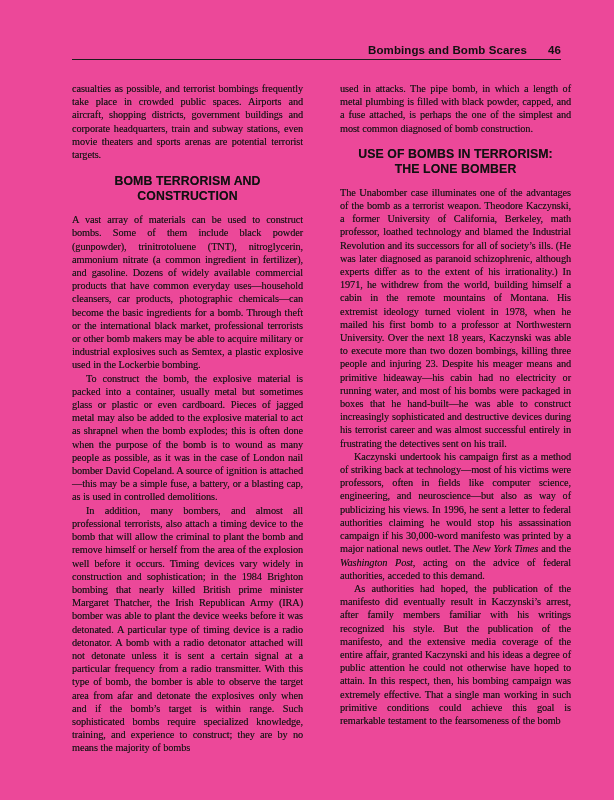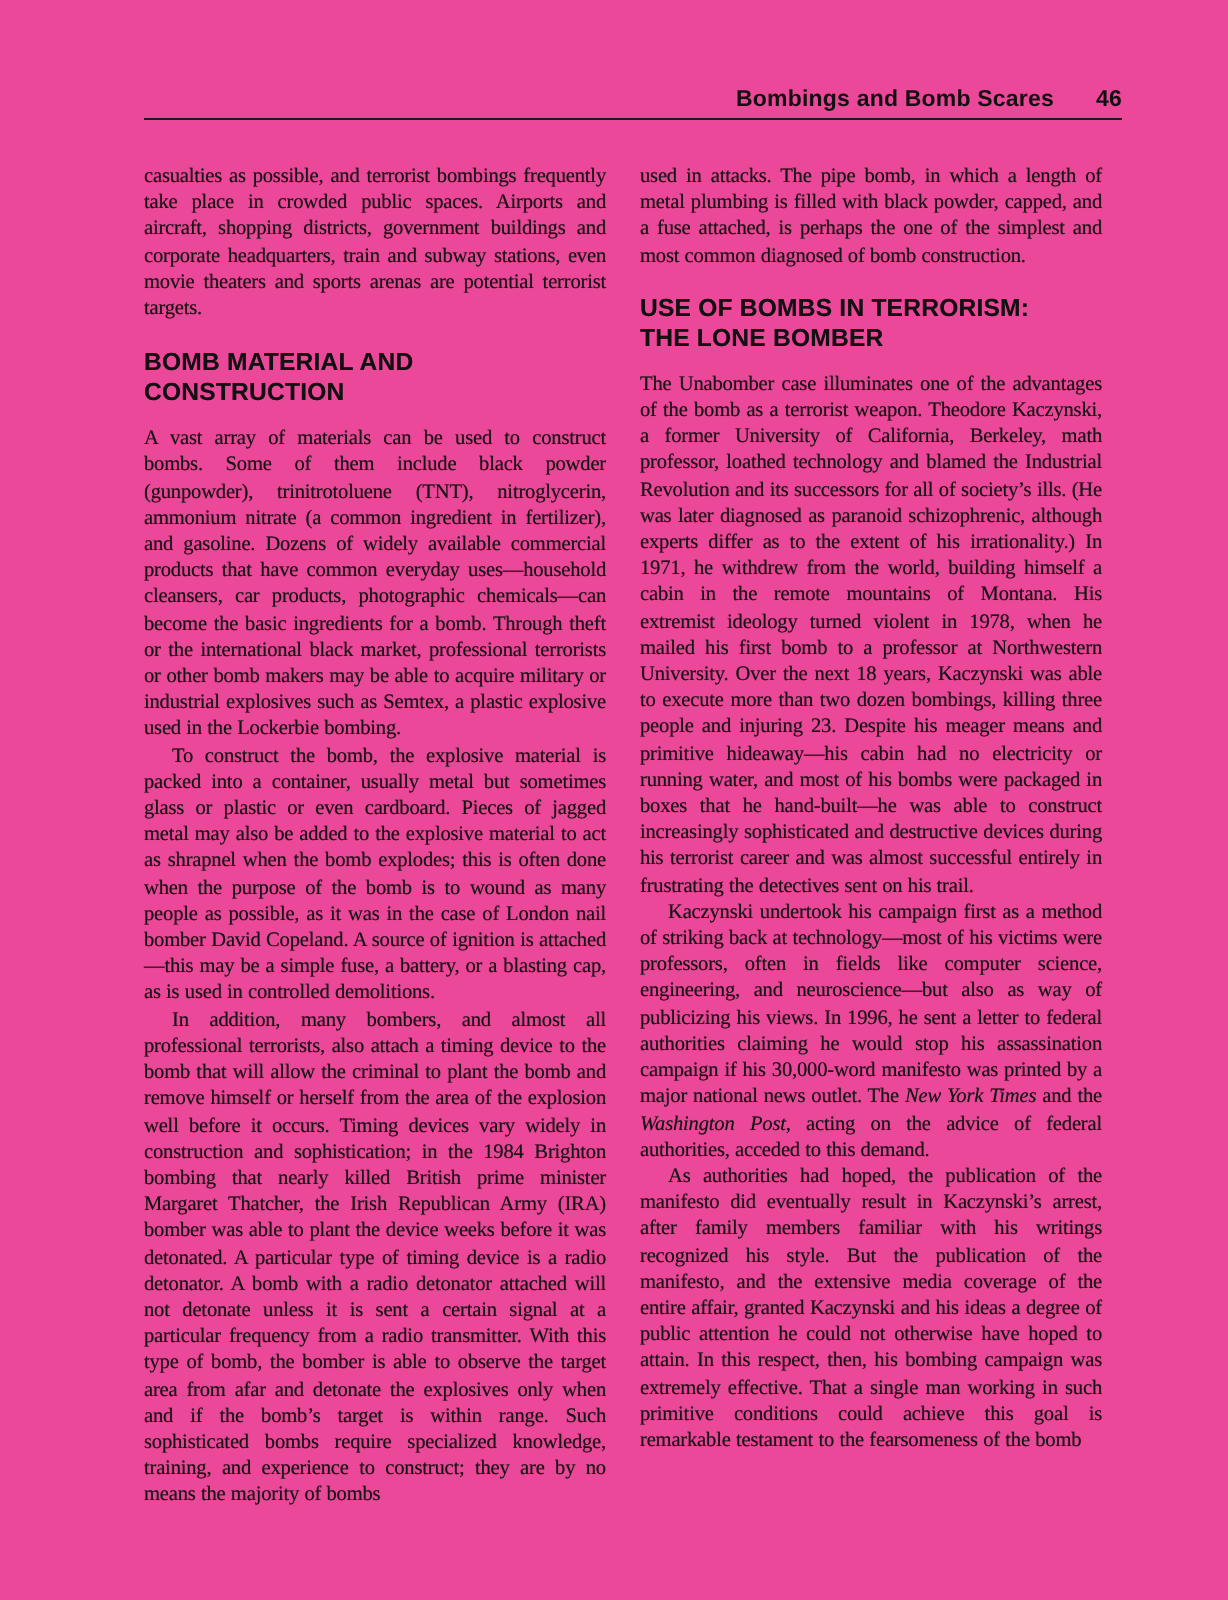--- a/index.html
+++ b/index.html
@@ -33,21 +33,21 @@
   }
   .running-head { margin-right: 18px; }
   .page-number { min-width: 16px; text-align: right; }
   .header-rule {
     border: none;
     border-top: 1.6px solid #1c1c1c;
     margin: 3px 0 0 0;
   }
   .columns {
     display: flex;
-    gap: 17px;
+    gap: 37px;
     margin-top: 22px;
   }
   .col {
     width: 231px;
     flex: 0 0 231px;
   }
   .col p {
     margin: 0;
     font-size: 10.3px;
     line-height: 13.2px;
@@ -59,20 +59,21 @@
   .col p.indent { text-indent: 14px; }
   .section-heading {
     margin: 12px 0 9px 0;
     font-family: "Liberation Sans", "DejaVu Sans", sans-serif;
     font-weight: bold;
     font-size: 12.3px;
     line-height: 15px;
     letter-spacing: 0.1px;
     color: #111111;
     text-shadow: 0 0 0.3px rgba(10,10,10,0.5);
+    text-align: center;
   }
   .section-heading.first { margin-top: 13px; }
   em { font-style: italic; }
 </style>
 </head>
 <body>
 
 <div class="page">
 
   <header class="page-header">
@@ -80,21 +81,21 @@
       <span class="running-head">Bombings and Bomb Scares</span>
       <span class="page-number">46</span>
     </div>
     <hr class="header-rule">
   </header>
 
   <div class="columns">
 
     <div class="col">
       <p>casualties as possible, and terrorist bombings frequently take place in crowded public spaces. Airports and aircraft, shopping districts, government buildings and corporate headquarters, train and subway stations, even movie theaters and sports arenas are potential terrorist targets.</p>
-      <h2 class="section-heading first">BOMB MATERIAL AND CONSTRUCTION</h2>
+      <h2 class="section-heading first">BOMB TERRORISM AND CONSTRUCTION</h2>
       <p>A vast array of materials can be used to construct bombs. Some of them include black powder (gunpowder), trinitrotoluene (TNT), nitroglycerin, ammonium nitrate (a common ingredient in fertilizer), and gasoline. Dozens of widely available commercial products that have common everyday uses—household cleansers, car products, photographic chemicals—can become the basic ingredients for a bomb. Through theft or the international black market, professional terrorists or other bomb makers may be able to acquire military or industrial explosives such as Semtex, a plastic explosive used in the Lockerbie bombing.</p>
       <p class="indent">To construct the bomb, the explosive material is packed into a container, usually metal but sometimes glass or plastic or even cardboard. Pieces of jagged metal may also be added to the explosive material to act as shrapnel when the bomb explodes; this is often done when the purpose of the bomb is to wound as many people as possible, as it was in the case of London nail bomber David Copeland. A source of ignition is attached—this may be a simple fuse, a battery, or a blasting cap, as is used in controlled demolitions.</p>
       <p class="indent">In addition, many bombers, and almost all professional terrorists, also attach a timing device to the bomb that will allow the criminal to plant the bomb and remove himself or herself from the area of the explosion well before it occurs. Timing devices vary widely in construction and sophistication; in the 1984 Brighton bombing that nearly killed British prime minister Margaret Thatcher, the Irish Republican Army (IRA) bomber was able to plant the device weeks before it was detonated. A particular type of timing device is a radio detonator. A bomb with a radio detonator attached will not detonate unless it is sent a certain signal at a particular frequency from a radio transmitter. With this type of bomb, the bomber is able to observe the target area from afar and detonate the explosives only when and if the bomb’s target is within range. Such sophisticated bombs require specialized knowledge, training, and experience to construct; they are by no means the majority of bombs</p>
     </div>
 
     <div class="col">
       <p>used in attacks. The pipe bomb, in which a length of metal plumbing is filled with black powder, capped, and a fuse attached, is perhaps the one of the simplest and most common diagnosed of bomb construction.</p>
       <h2 class="section-heading"><span>USE OF BOMBS IN TERRORISM:</span><br><span>THE LONE BOMBER</span></h2>
       <p>The Unabomber case illuminates one of the advantages of the bomb as a terrorist weapon. Theodore Kaczynski, a former University of California, Berkeley, math professor, loathed technology and blamed the Industrial Revolution and its successors for all of society’s ills. (He was later diagnosed as paranoid schizophrenic, although experts differ as to the extent of his irrationality.) In 1971, he withdrew from the world, building himself a cabin in the remote mountains of Montana. His extremist ideology turned violent in 1978, when he mailed his first bomb to a professor at Northwestern University. Over the next 18 years, Kaczynski was able to execute more than two dozen bombings, killing three people and injuring 23. Despite his meager means and primitive hideaway—his cabin had no electricity or running water, and most of his bombs were packaged in boxes that he hand-built—he was able to construct increasingly sophisticated and destructive devices during his terrorist career and was almost successful entirely in frustrating the detectives sent on his trail.</p>
       <p class="indent"><span>Kaczynski undertook his campaign first as a method of striking back at technology—most of his victims were professors, often in fields like computer science, engineering, and neuroscience—but also as way of publicizing his views. In 1996, he sent a letter to federal authorities claiming he would stop his assassination campaign if his 30,000-word manifesto was printed by a major national news outlet. The </span><em>New York Times</em><span> and the </span><em>Washington Post</em><span>, acting on the advice of federal authorities, acceded to this demand.</span></p>

